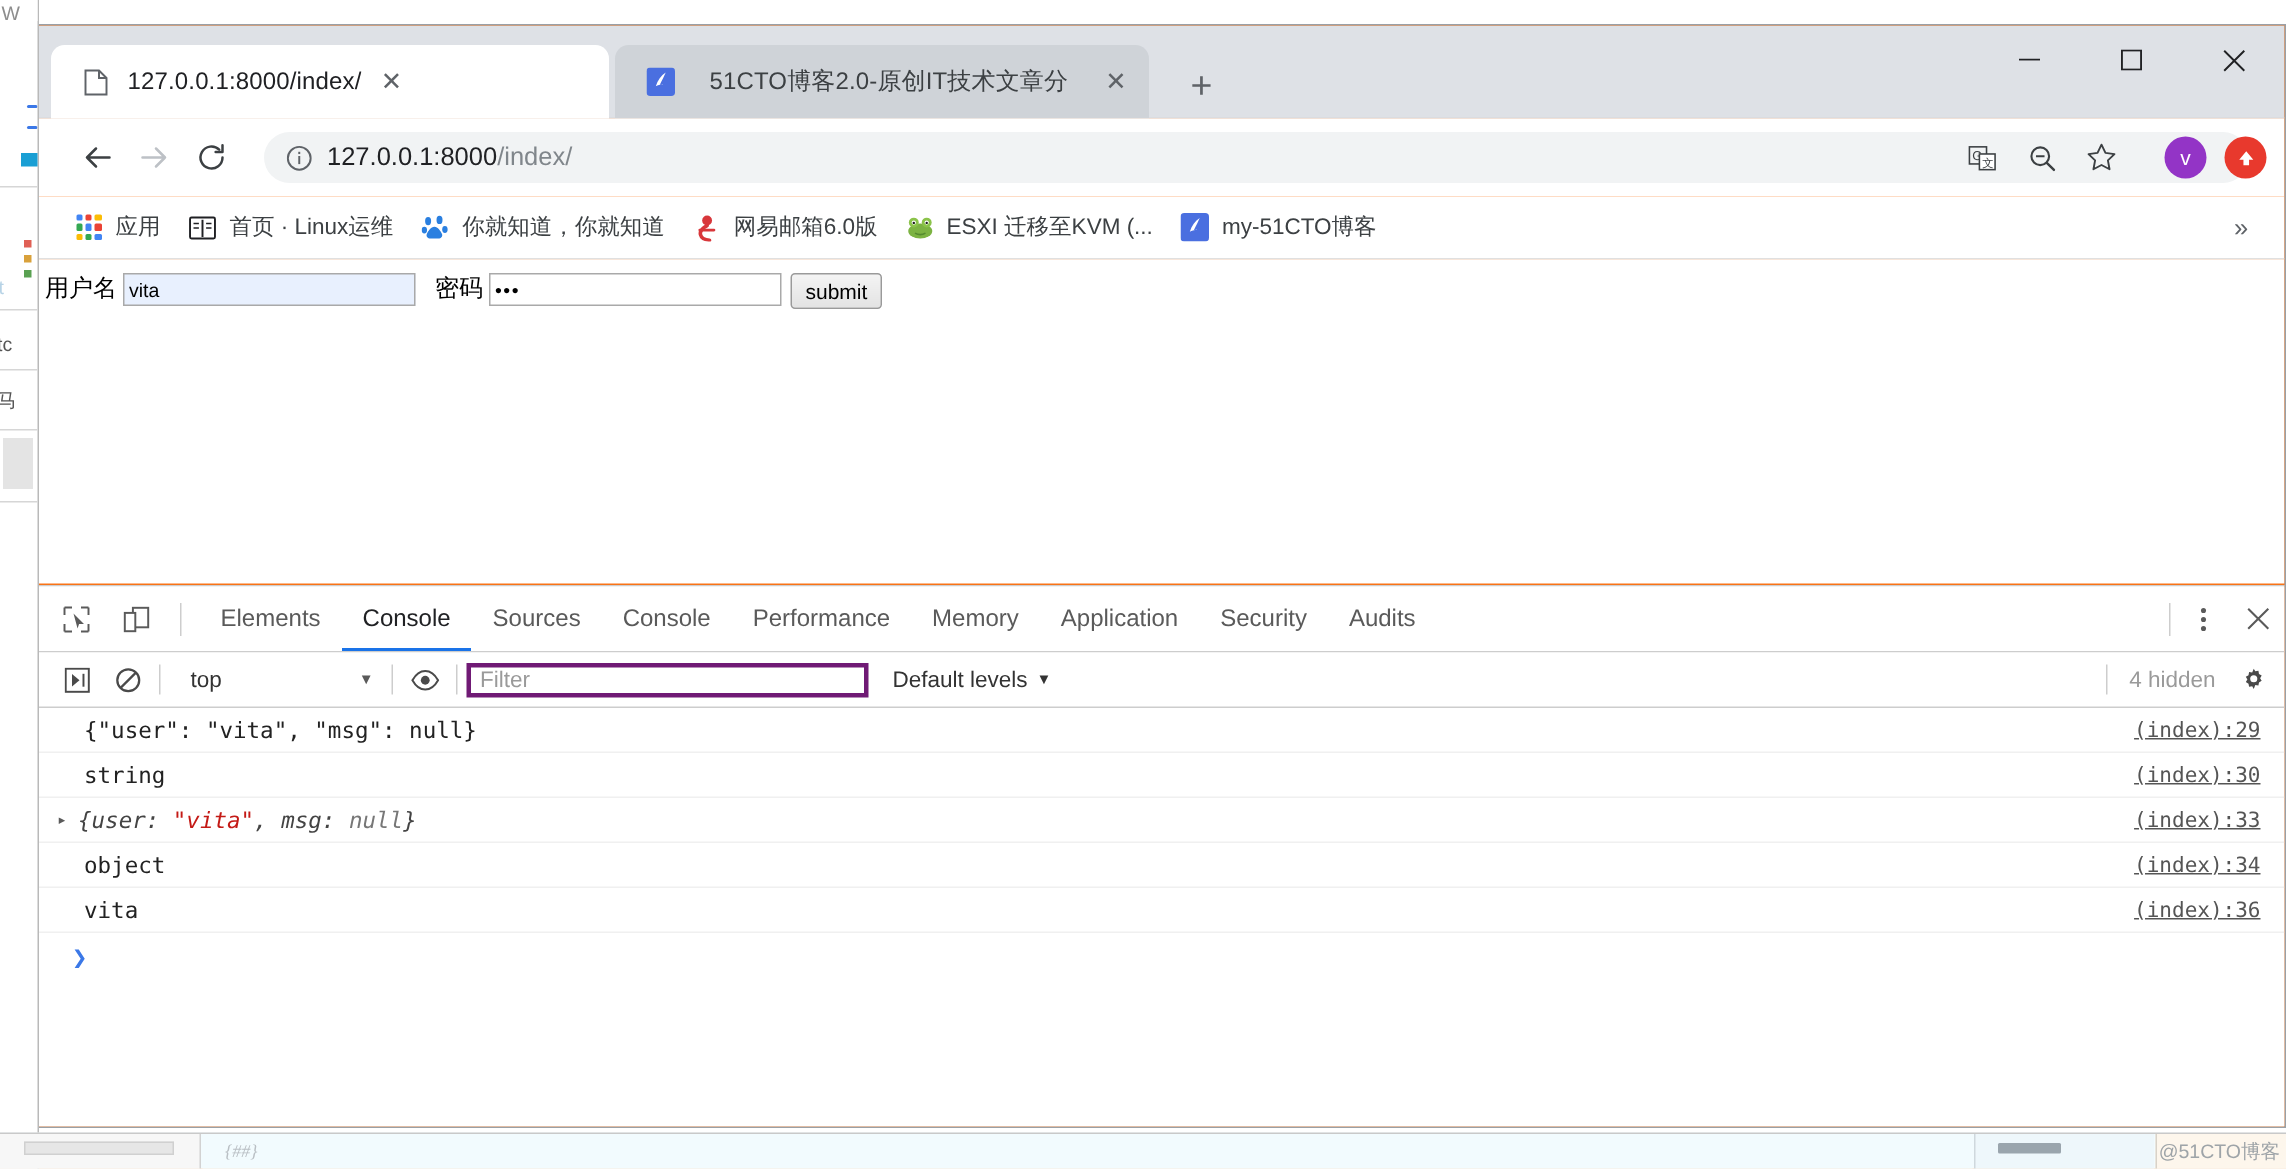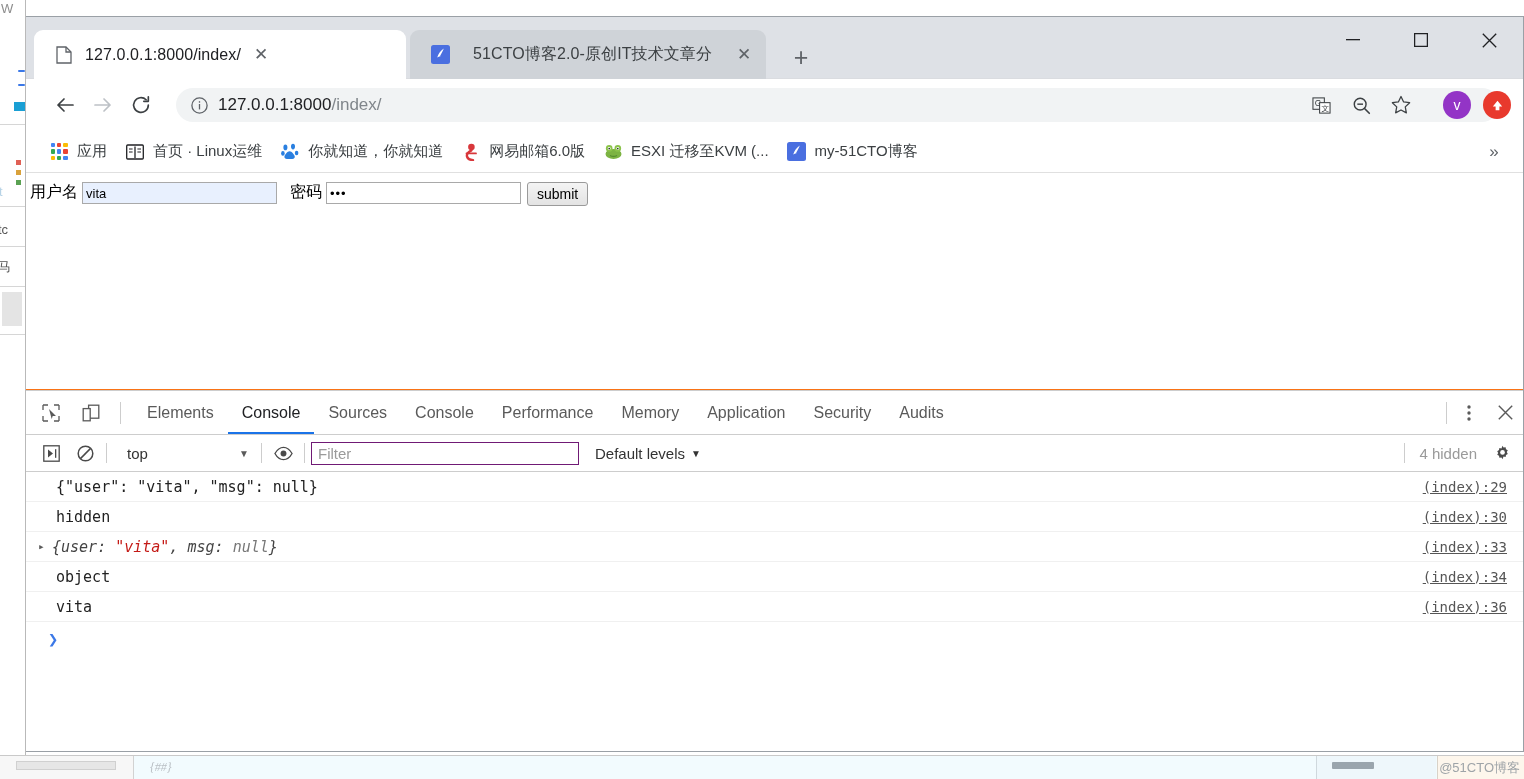--- a/index.html
+++ b/index.html
@@ -228,21 +228,21 @@
     border-bottom: 1px solid #cdcdcd; background: #ffffff; padding-left: 8px;
   }
   #ctx-select {
     display: flex; align-items: center; justify-content: space-between;
     width: 136px; height: 24px; margin-left: 6px; padding: 0 6px 0 8px;
     font-size: 15px; color: #333; cursor: pointer;
   }
   #ctx-select .caret { font-size: 10px; color: #5a5a5a; }
   .ct-sep { width: 1px; height: 20px; background: #cdcdcd; margin: 0 6px; }
   #filter-input {
-    width: 268px; height: 23px; border: 1px solid #701a75;
+    width: 268px; height: 23px; border: 3px solid #701a75;
     background: #fff; font-size: 15px; color: #333;
     padding: 0 6px; outline: none;
     font-family: "Liberation Sans", sans-serif;
   }
   #filter-input::placeholder { color: #9a9a9a; }
   #levels-select {
     display: flex; align-items: center; height: 24px;
     margin-left: 10px; padding: 0 6px; font-size: 15px;
     color: #333; cursor: pointer; white-space: nowrap;
   }
@@ -618,21 +618,21 @@
     </div>
 
     <div id="console-body">
 
       <div class="log-row">
         <span class="log-msg">{"user": "vita", "msg": null}</span>
         <span class="log-src">(index):29</span>
       </div>
 
       <div class="log-row">
-        <span class="log-msg">hidden</span>
+        <span class="log-msg">string</span>
         <span class="log-src">(index):30</span>
       </div>
 
       <div class="log-row">
         <span class="log-msg obj"><span class="arrow">▸</span><span>{user: </span><span class="str">"vita"</span><span>, msg: </span><span class="nul">null</span><span>}</span></span>
         <span class="log-src">(index):33</span>
       </div>
 
       <div class="log-row">
         <span class="log-msg">object</span>

